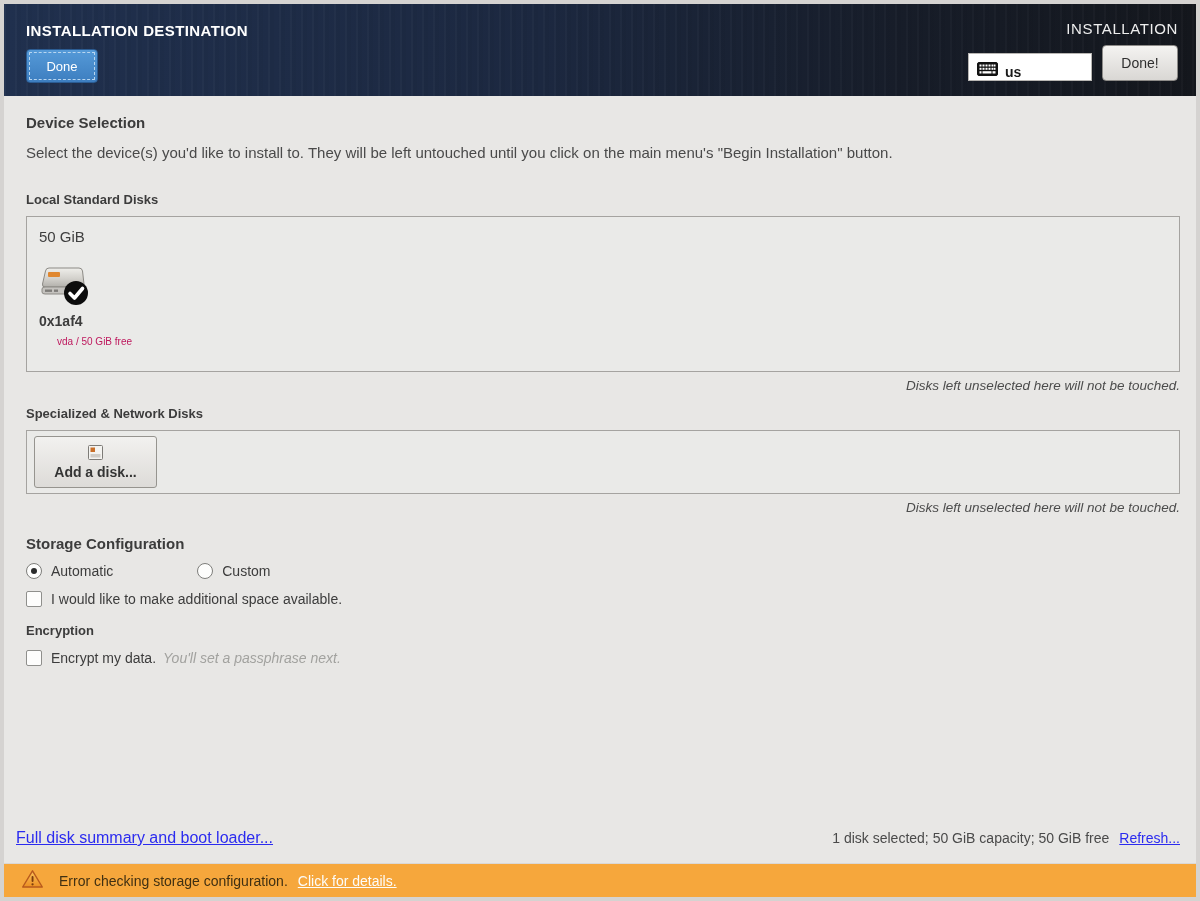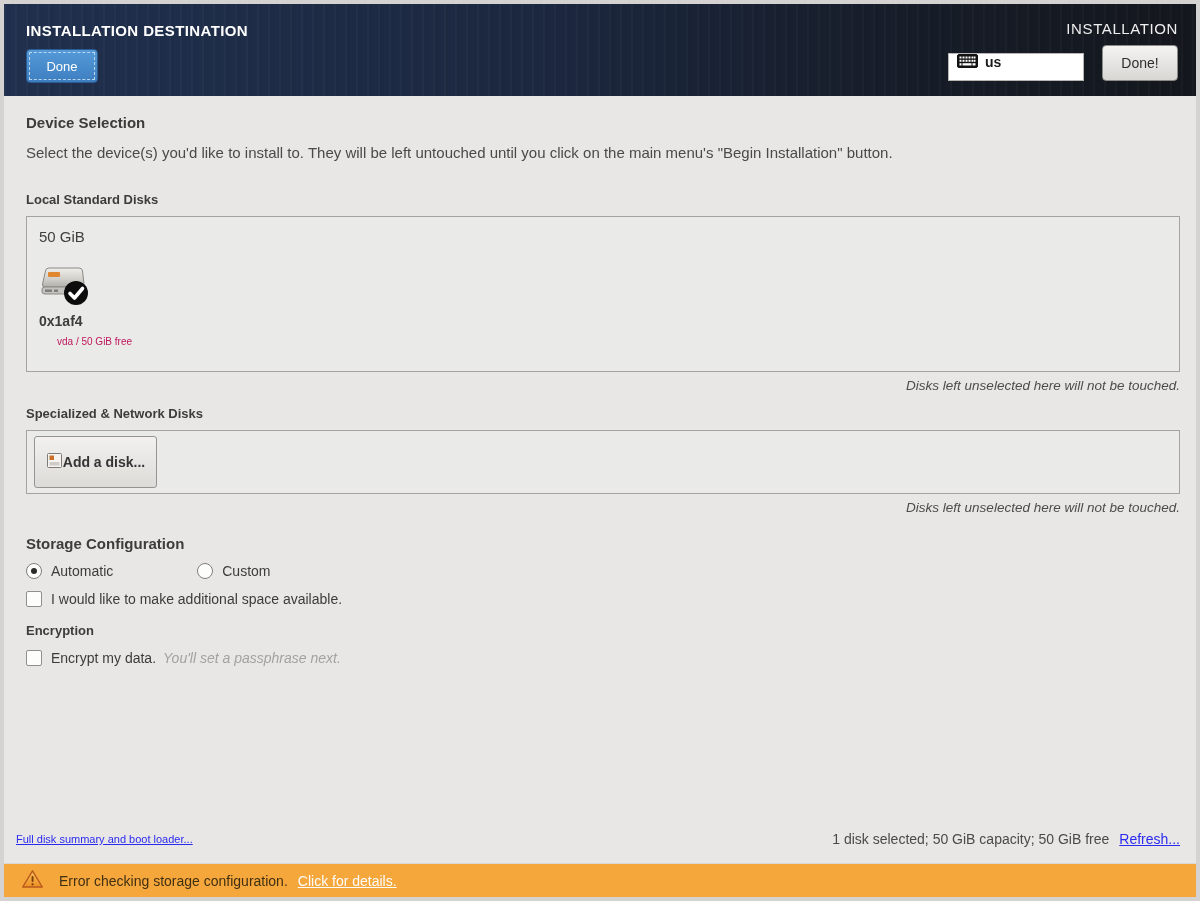--- a/index.html
+++ b/index.html
@@ -34,24 +34,24 @@
     color:#ffffff; font-size:13px; font-family:inherit;
     outline:1px dashed #b8d6f0; outline-offset:-4px;
     cursor:pointer;
   }
   .header-right { display:flex; flex-direction:column; align-items:flex-end; }
   .spoke-category {
     color:#eeeeee; font-size:15px; letter-spacing:0.6px; margin-top:2px;
   }
   .header-right-row { display:flex; align-items:flex-end; margin-top:8px; }
   .kbd-indicator {
-    width:136px; height:28px;
+    width:124px; height:28px;
     background:#ffffff; border:1px solid #b8b6b3;
-    display:flex; align-items:flex-start; padding-left:8px;
-    margin-right:18px; cursor:pointer;
+    display:flex; align-items:flex-end; padding-left:8px;
+    margin-right:10px; cursor:pointer;
   }
   .kbd-indicator .kbd-label { font-size:14px; font-weight:bold; color:#1a1a1a; margin-left:7px; }
   .help-btn {
     width:76px; height:36px;
     background:linear-gradient(#f4f3f1, #d9d7d4);
     border:1px solid #8d8b88; border-radius:4px;
     font-size:14px; color:#2e2e2e; font-family:inherit;
     cursor:pointer;
   }
 
@@ -82,21 +82,21 @@
   .lbl-specialized { margin-top:13px; }
   .add-box {
     margin-top:9px; height:64px;
     border:1px solid #a5a3a0; background:#eaeae8;
     display:flex; align-items:center; padding-left:7px;
   }
   .add-disk-btn {
     width:123px; height:52px;
     background:linear-gradient(#f2f1ef, #dddbd8);
     border:1px solid #96948f; border-radius:3px;
-    display:flex; flex-direction:row; align-items:center; justify-content:center;
+    display:flex; flex-direction:column; align-items:center; justify-content:center;
     font-family:inherit; font-size:14px; font-weight:bold; color:#343434;
     cursor:pointer;
   }
   .add-disk-btn svg { margin-bottom:3px; }
 
   .h-storage { font-size:15px; font-weight:bold; color:#3c3c3c; margin-top:20px; }
 
   .radio-row { display:flex; align-items:center; margin-top:11px; }
   .radio-item { display:flex; align-items:center; cursor:pointer; }
   .radio-item + .radio-item { margin-left:84px; }
@@ -118,21 +118,21 @@
   }
   .lbl-encryption { margin-top:16px; }
   .hint { font-size:14px; font-style:italic; color:#a2a29f; margin-left:7px; }
 
   
   .footer-row {
     margin-top:auto; margin-left:-10px;
     display:flex; justify-content:space-between; align-items:center;
     padding:0 0 16px 0;
   }
-  a.link { color:#2b2bef; font-size:11px; text-decoration:underline; cursor:pointer; }
+  a.link { color:#2b2bef; font-size:16px; text-decoration:underline; cursor:pointer; }
   .footer-status { font-size:14px; color:#4a4a4a; display:flex; align-items:flex-start; }
   .footer-status .refresh { margin-left:10px; font-size:14px; }
 
   
   .warning-bar {
     flex:0 0 34px; height:34px;
     background:#f6a73c; border-top:1px solid #dad8d6;
     display:flex; align-items:center; padding-left:17px;
   }
   .warn-msg { font-size:14px; color:#403012; margin-left:15px; }

